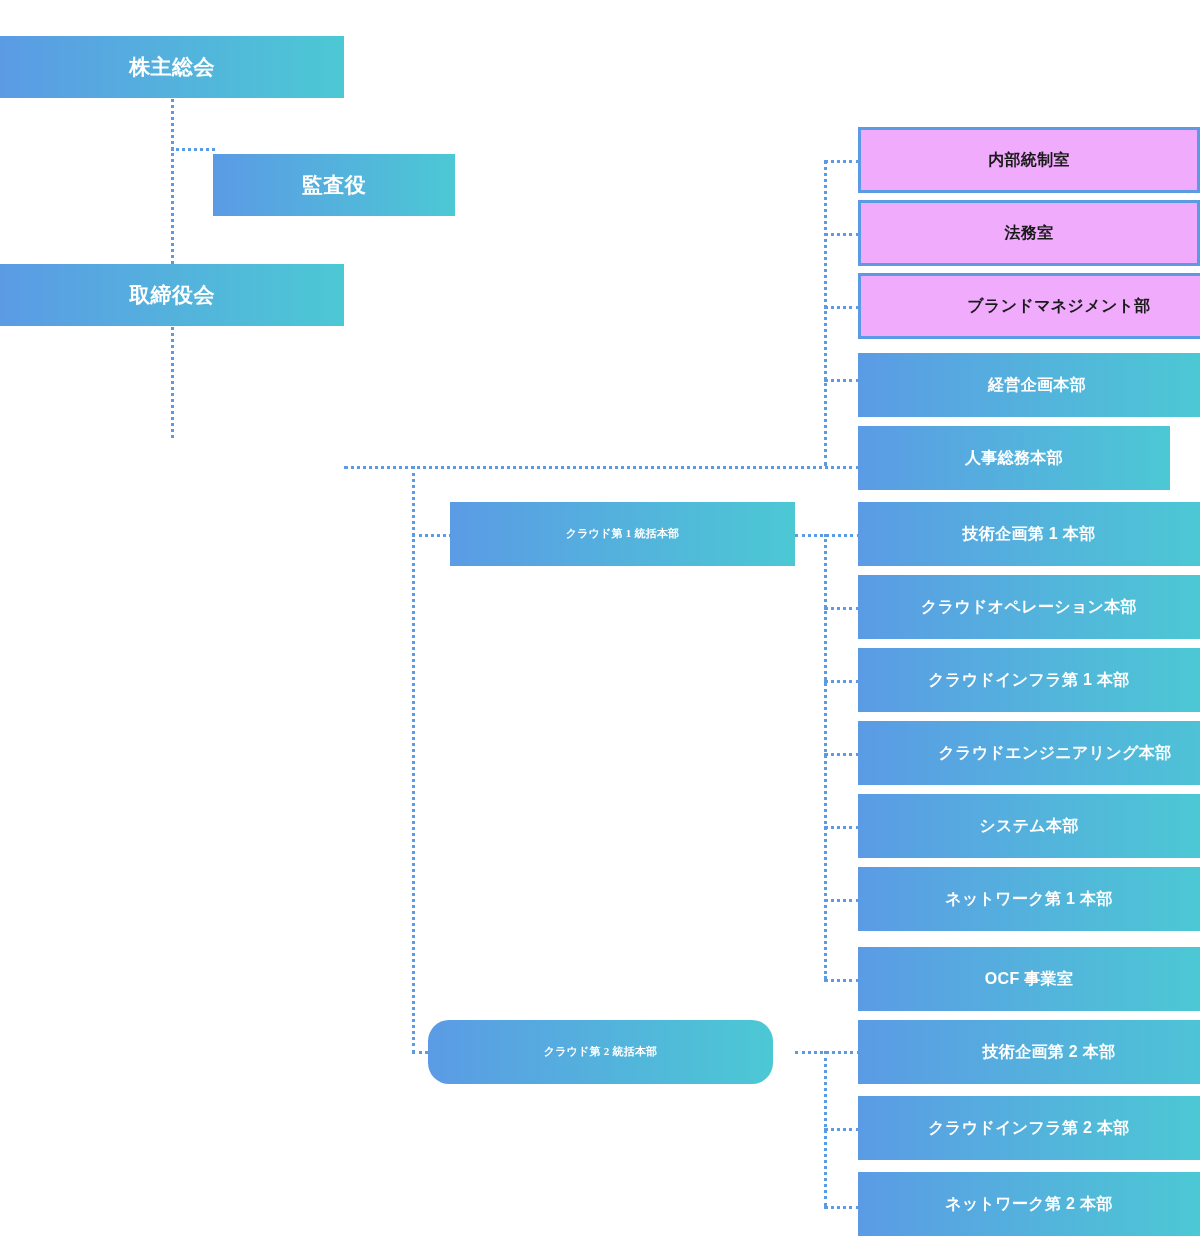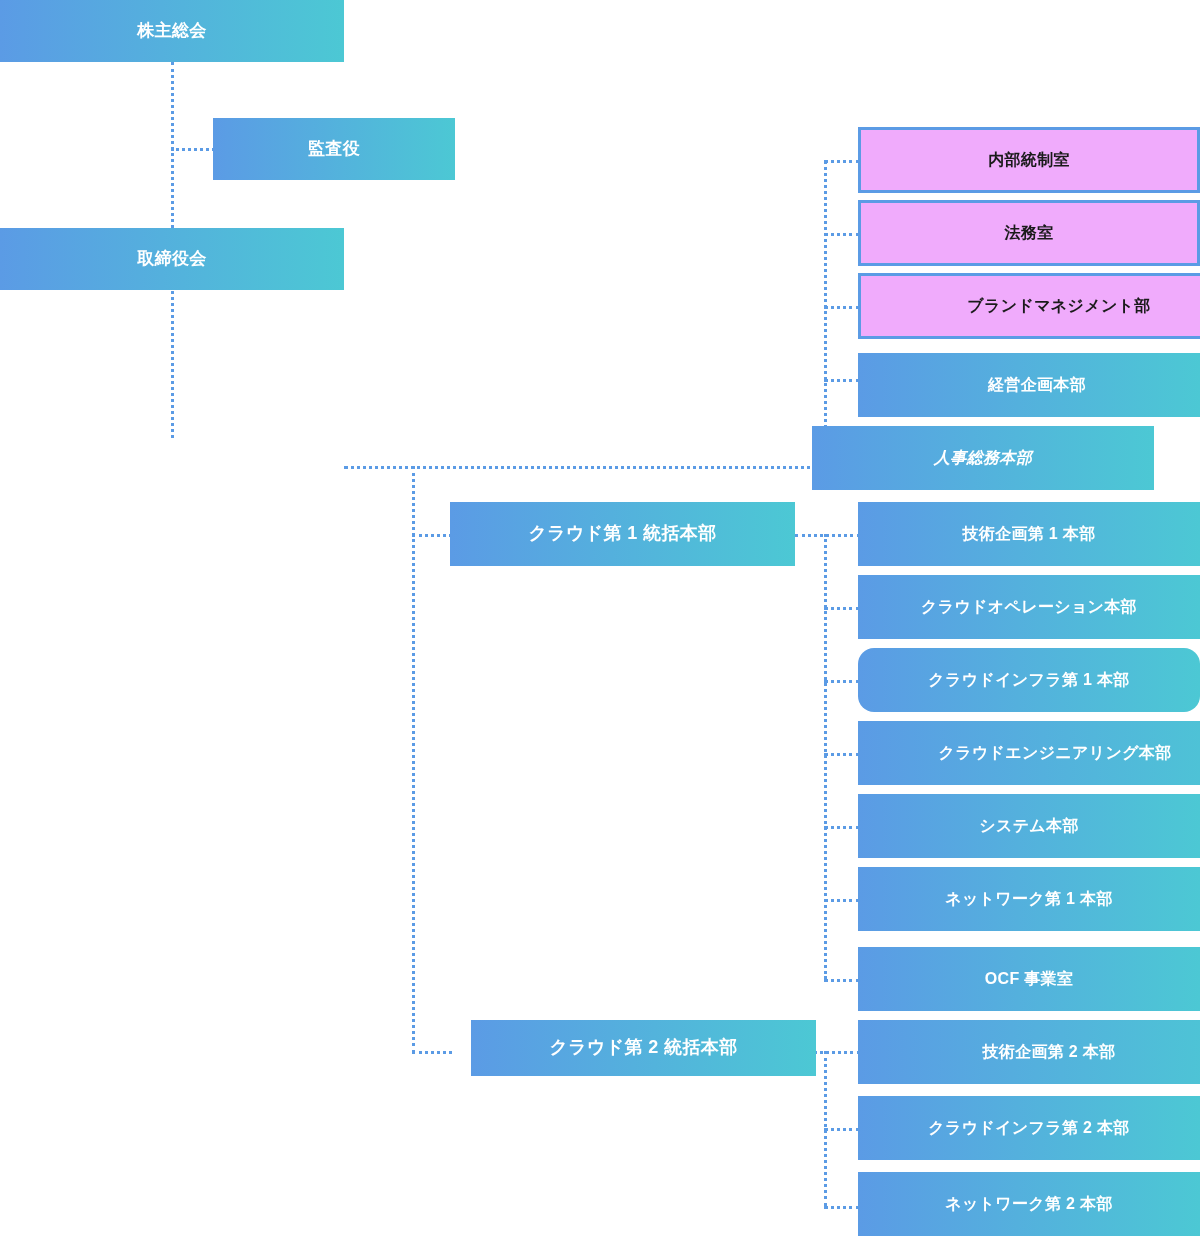--- a/index.html
+++ b/index.html
@@ -32,22 +32,22 @@
   }
   .node.filled {
     background-image: linear-gradient(to right, var(--g1), var(--g2));
   }
   .node.outline {
     background: #f0abfc;
     border: 3px solid var(--bd);
     color: #1a1a1a;
   }
 
-  .lvl-top   { font-size: 17px; }
-  .lvl-mid   { font-size: 18px; }
+  .lvl-top   { font-size: 21px; margin-top: 36px; }
+  .lvl-mid   { font-size: 11px; font-family: Liberation Serif, serif; }
   .lvl-unit  { font-size: 16px; }
 
   
   .vline {
     position: absolute;
     width: 0;
     border-left: 3px dotted var(--ln);
     z-index: 1;
   }
   .hline {
@@ -102,53 +102,53 @@
 
   <div class="node filled lvl-top" style="left: 0px; top: 228px; width: 344px; height: 62px; --g1: #5b9be5; --g2: #4cc8d4; color: rgb(255, 255, 255);">
     <span>取締役会</span>
   </div>
 
 
   <div class="node filled lvl-mid" style="left: 450px; top: 502px; width: 345px; height: 64px; --g1: #5b9be5; --g2: #4cc8d4; color: rgb(255, 255, 255);">
     <span>クラウド第 1 統括本部</span>
   </div>
 
-  <div class="node filled lvl-mid" style="left: 471px; top: 1020px; width: 345px; height: 56px; --g1: #5b9be5; --g2: #4cc8d4; color: rgb(255, 255, 255);">
+  <div class="node filled lvl-mid" style="left: 428px; top: 1020px; width: 345px; height: 64px; --g1: #5b9be5; --g2: #4cc8d4; color: rgb(255, 255, 255); border-radius: 21px;">
     <span>クラウド第 2 統括本部</span>
   </div>
 
   <div class="node outline lvl-unit" style="left: 858px; top: 127px; width: 342px; height: 66px; --bd: #5b9be5; color: rgb(26, 26, 26);">
     <span>内部統制室</span>
   </div>
 
   <div class="node outline lvl-unit" style="left: 858px; top: 200px; width: 342px; height: 66px; --bd: #5b9be5; color: rgb(26, 26, 26);">
     <span>法務室</span>
   </div>
 
   <div class="node outline lvl-unit" style="left: 858px; top: 273px; width: 402px; height: 66px; --bd: #5b9be5; color: rgb(26, 26, 26);">
     <span>ブランドマネジメント部</span>
   </div>
 
   <div class="node filled lvl-unit" style="left: 858px; top: 353px; width: 342px; height: 64px; --g1: #5b9be5; --g2: #4cc8d4; color: rgb(255, 255, 255); padding-left: 16px;">
     <span>経営企画本部</span>
   </div>
 
-  <div class="node filled lvl-unit" style="left: 812px; top: 426px; width: 342px; height: 64px; --g1: #5b9be5; --g2: #4cc8d4; color: rgb(255, 255, 255); font-style: italic;">
+  <div class="node filled lvl-unit" style="left: 858px; top: 426px; width: 312px; height: 64px; --g1: #5b9be5; --g2: #4cc8d4; color: rgb(255, 255, 255);">
     <span>人事総務本部</span>
   </div>
 
   <div class="node filled lvl-unit" style="left: 858px; top: 502px; width: 342px; height: 64px; --g1: #5b9be5; --g2: #4cc8d4; color: rgb(255, 255, 255);">
     <span>技術企画第 1 本部</span>
   </div>
 
   <div class="node filled lvl-unit" style="left: 858px; top: 575px; width: 342px; height: 64px; --g1: #5b9be5; --g2: #4cc8d4; color: rgb(255, 255, 255);">
     <span>クラウドオペレーション本部</span>
   </div>
 
-  <div class="node filled lvl-unit" style="left: 858px; top: 648px; width: 342px; height: 64px; --g1: #5b9be5; --g2: #4cc8d4; color: rgb(255, 255, 255); border-radius: 16px;">
+  <div class="node filled lvl-unit" style="left: 858px; top: 648px; width: 342px; height: 64px; --g1: #5b9be5; --g2: #4cc8d4; color: rgb(255, 255, 255);">
     <span>クラウドインフラ第 1 本部</span>
   </div>
 
   <div class="node filled lvl-unit" style="left: 858px; top: 721px; width: 394px; height: 64px; --g1: #5b9be5; --g2: #4cc8d4; color: rgb(255, 255, 255);">
     <span>クラウドエンジニアリング本部</span>
   </div>
 
   <div class="node filled lvl-unit" style="left: 858px; top: 794px; width: 342px; height: 64px; --g1: #5b9be5; --g2: #4cc8d4; color: rgb(255, 255, 255);">
     <span>システム本部</span>
   </div>

